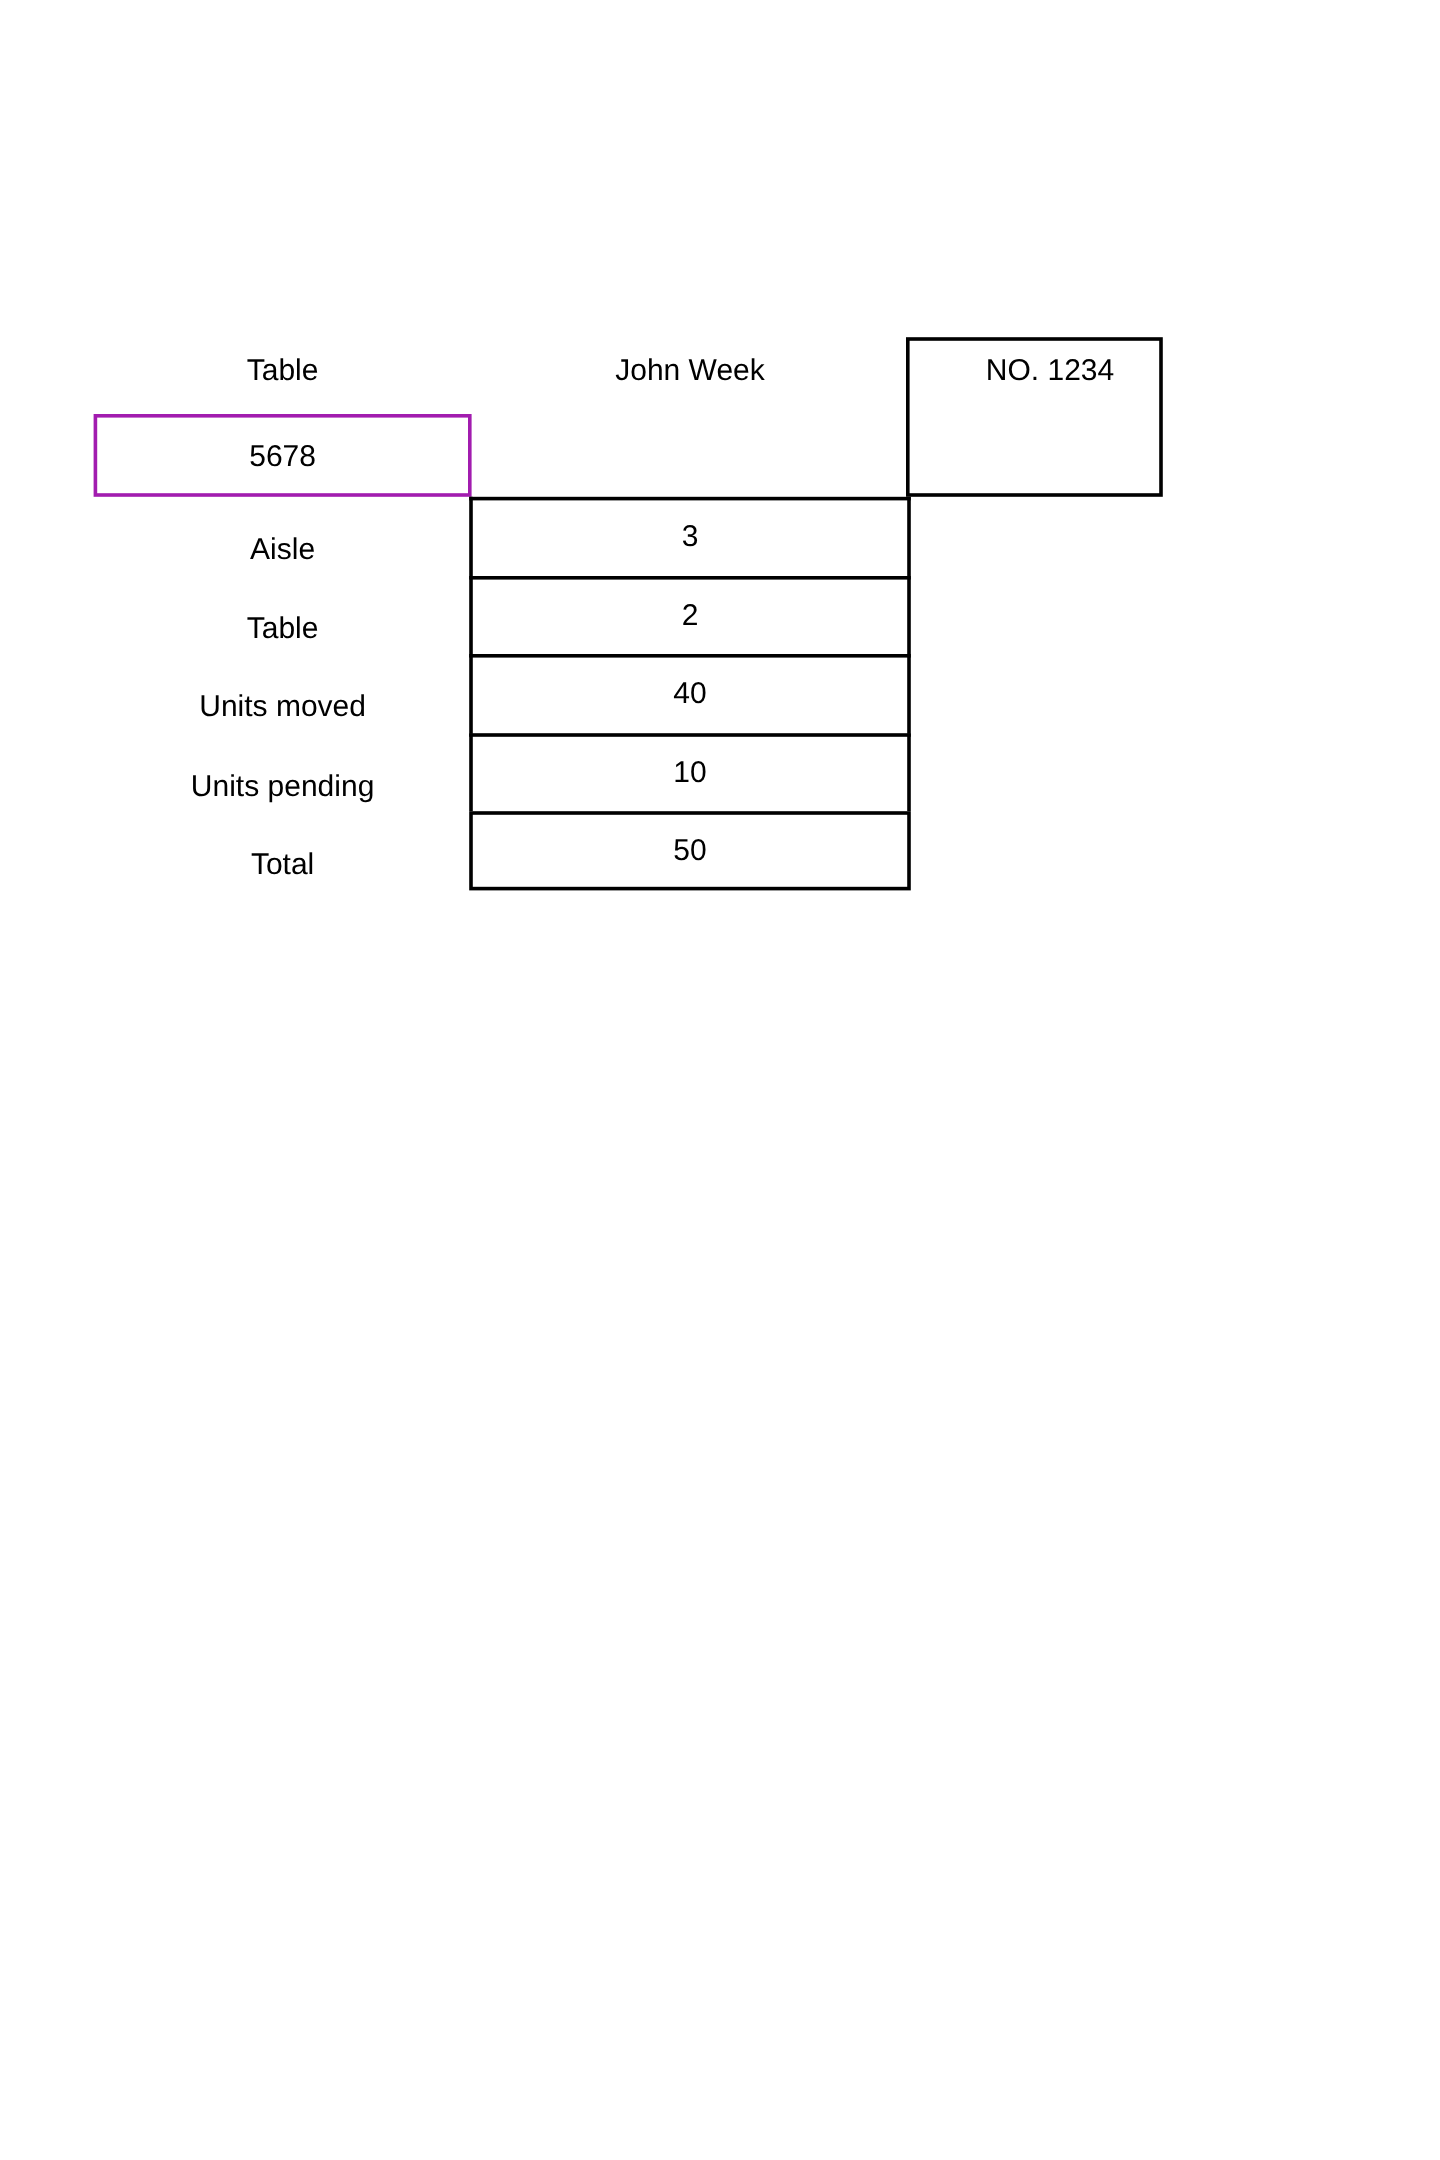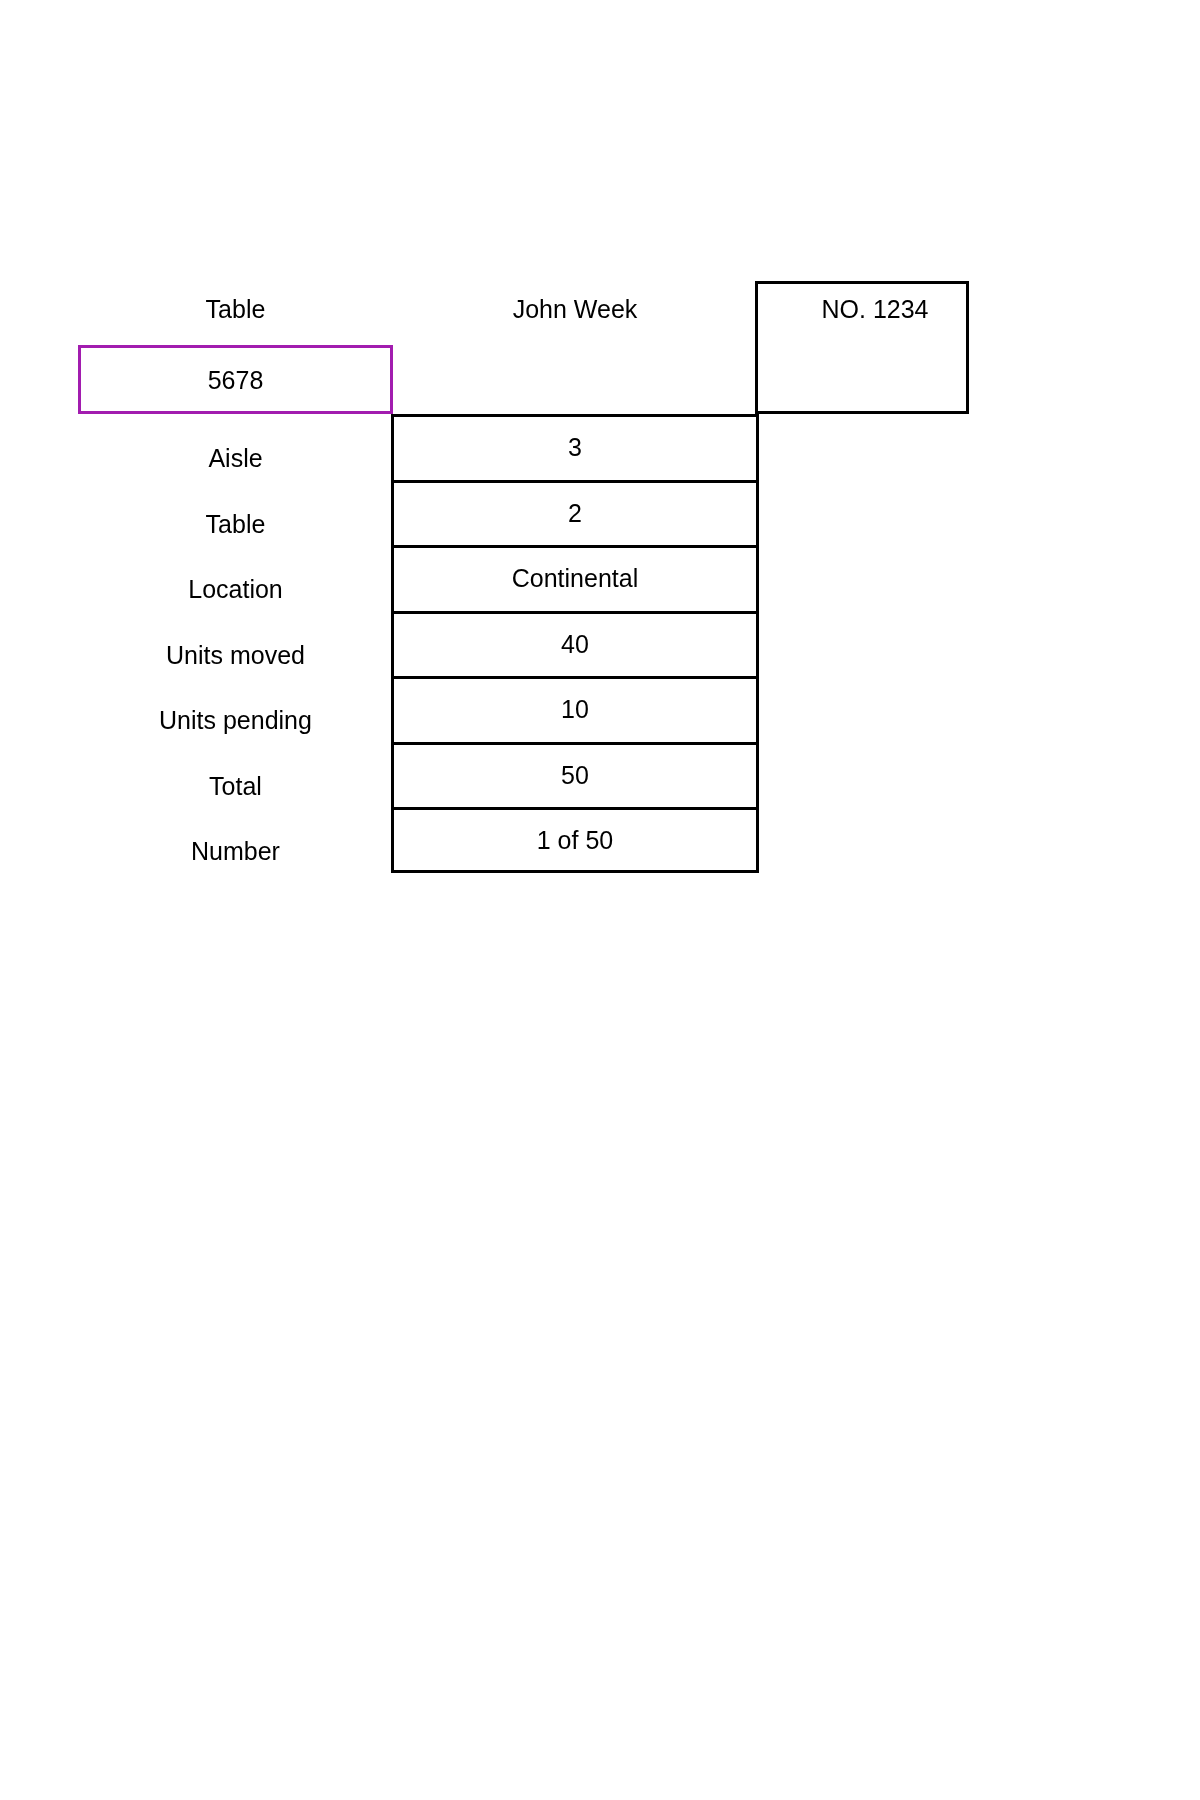--- a/index.html
+++ b/index.html
@@ -161,26 +161,20 @@
       </div>
     </div>
 
     <div class="row">
       <div class="lbl">Table</div>
       <div class="valbox">
         <div class="val">2</div>
       </div>
     </div>
 
-    <div class="row">
-      <div class="lbl">Location</div>
-      <div class="valbox">
-        <div class="val">Continental</div>
-      </div>
-    </div>
 
     <div class="row">
       <div class="lbl">Units moved</div>
       <div class="valbox">
         <div class="val">40</div>
       </div>
     </div>
 
     <div class="row">
       <div class="lbl">Units pending</div>
@@ -189,21 +183,15 @@
       </div>
     </div>
 
     <div class="row">
       <div class="lbl">Total</div>
       <div class="valbox">
         <div class="val">50</div>
       </div>
     </div>
 
-    <div class="row">
-      <div class="lbl">Number</div>
-      <div class="valbox">
-        <div class="val">1 of 50</div>
-      </div>
-    </div>
 
   </div>
 </div>
 
 </body></html>

